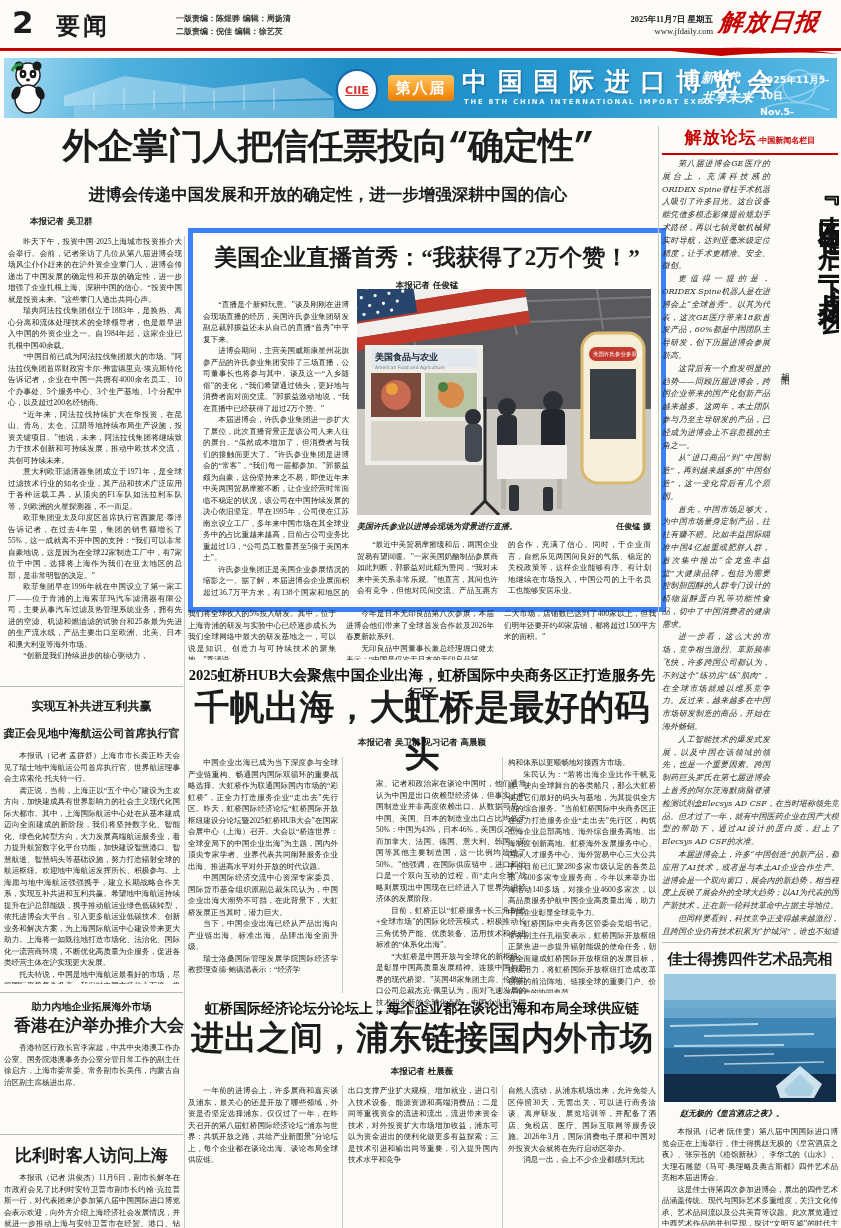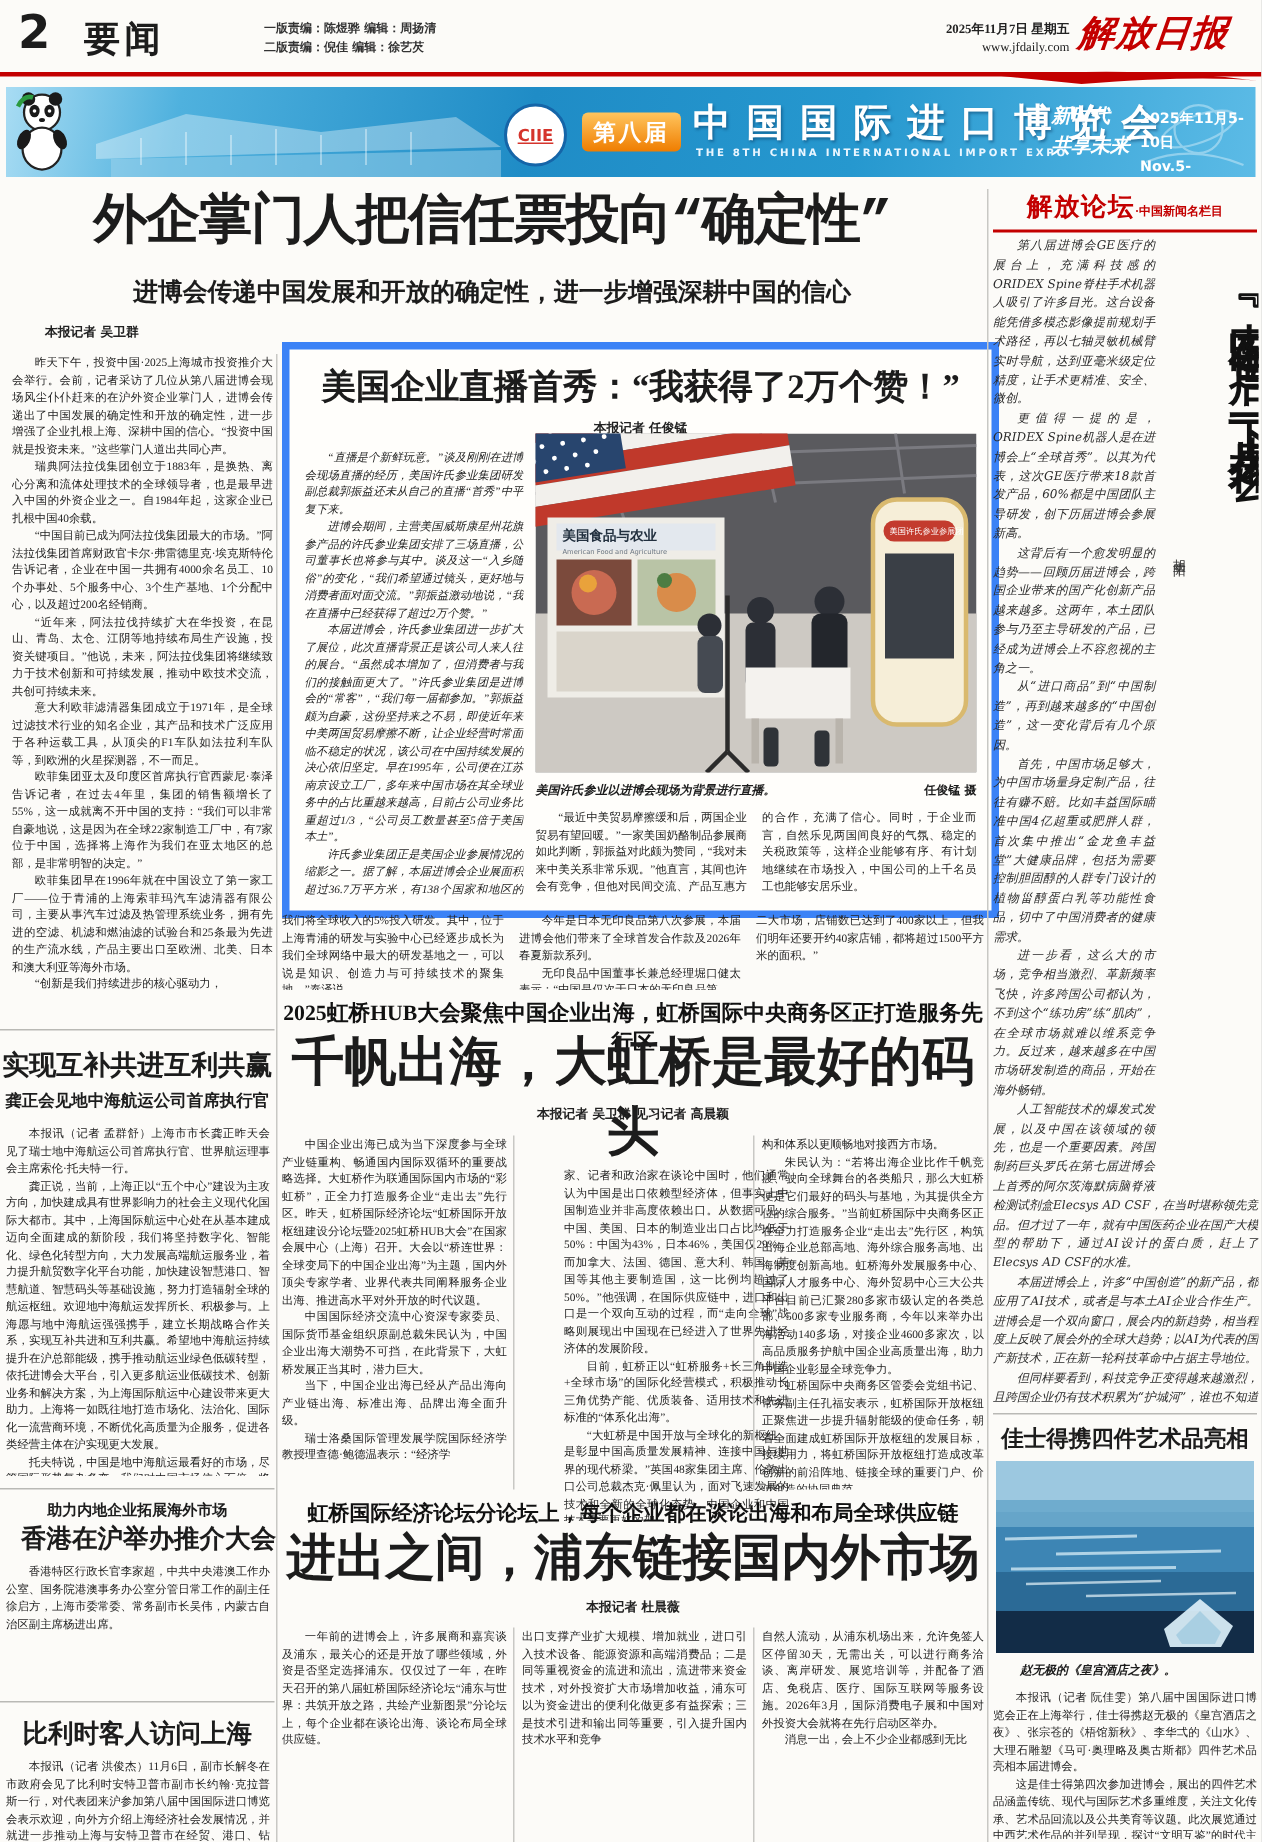--- a/index.html
+++ b/index.html
@@ -101,21 +101,21 @@
     <p>“近年来，阿法拉伐持续扩大在华投资，在昆山、青岛、太仓、江阴等地持续布局生产设施，投资关键项目。”他说，未来，阿法拉伐集团将继续致力于技术创新和可持续发展，推动中欧技术交流，共创可持续未来。</p>
     <p>意大利欧菲滤清器集团成立于1971年，是全球过滤技术行业的知名企业，其产品和技术广泛应用于各种运载工具，从顶尖的F1车队如法拉利车队等，到欧洲的火星探测器，不一而足。</p>
     <p>欧菲集团亚太及印度区首席执行官西蒙尼·泰泽告诉记者，在过去4年里，集团的销售额增长了55%，这一成就离不开中国的支持：“我们可以非常自豪地说，这是因为在全球22家制造工厂中，有7家位于中国，选择将上海作为我们在亚太地区的总部，是非常明智的决定。”</p>
     <p>欧菲集团早在1996年就在中国设立了第一家工厂——位于青浦的上海索菲玛汽车滤清器有限公司，主要从事汽车过滤及热管理系统业务，拥有先进的空滤、机滤和燃油滤的试验台和25条最为先进的生产流水线，产品主要出口至欧洲、北美、日本和澳大利亚等海外市场。</p>
     <p>“创新是我们持续进步的核心驱动力，</p>
   </div>
 
   <div class="abs" style="left:188px;top:228px;width:468px;height:374px;border:5px solid #3b82f6;background:#fffefb;">
     <div class="ctr" style="position:absolute;left:0;top:9px;width:100%;font-size:23px;font-weight:bold;">美国企业直播首秀：“我获得了2万个赞！”</div>
     <div class="ctr byline hei" style="position:absolute;left:0;top:47px;width:100%;">本报记者 任俊锰</div>
-    <div class="t" style="position:absolute;left:10px;top:66px;width:146px;height:300px;font-style:italic;">
+    <div class="t" style="position:absolute;left:10px;top:66px;width:146px;height:300px;">
       <p>“直播是个新鲜玩意。”谈及刚刚在进博会现场直播的经历，美国许氏参业集团研发副总裁郭振益还未从自己的直播“首秀”中平复下来。</p>
       <p>进博会期间，主营美国威斯康星州花旗参产品的许氏参业集团安排了三场直播，公司董事长也将参与其中。谈及这一“入乡随俗”的变化，“我们希望通过镜头，更好地与消费者面对面交流。”郭振益激动地说，“我在直播中已经获得了超过2万个赞。”</p>
       <p>本届进博会，许氏参业集团进一步扩大了展位，此次直播背景正是该公司人来人往的展台。“虽然成本增加了，但消费者与我们的接触面更大了。”许氏参业集团是进博会的“常客”，“我们每一届都参加。”郭振益颇为自豪，这份坚持来之不易，即使近年来中美两国贸易摩擦不断，让企业经营时常面临不稳定的状况，该公司在中国持续发展的决心依旧坚定。早在1995年，公司便在江苏南京设立工厂，多年来中国市场在其全球业务中的占比重越来越高，目前占公司业务比重超过1/3，“公司员工数量甚至5倍于美国本土”。</p>
       <p>许氏参业集团正是美国企业参展情况的缩影之一。据了解，本届进博会企业展面积超过36.7万平方米，有138个国家和地区的4108家企业参展，其中美国企业参展面积连续7年保持第一。</p>
     </div>
     <svg style="position:absolute;left:164px;top:56px;" width="294" height="226" viewBox="0 0 294 226">
       <rect width="294" height="226" fill="#5a5a5e"></rect>
       <g stroke="#7a7a80" stroke-width="2">
           <line x1="0" y1="18" x2="294" y2="8"></line>
           <line x1="0" y1="40" x2="294" y2="28"></line>
@@ -238,21 +238,21 @@
     <p class="noind">出口支撑产业扩大规模、增加就业，进口引入技术设备、能源资源和高端消费品；二是同等重视资金的流进和流出，流进带来资金技术，对外投资扩大市场增加收益，浦东可以为资金进出的便利化做更多有益探索；三是技术引进和输出同等重要，引入提升国内技术水平和竞争</p>
   </div>
   <div class="abs t" style="left:508px;top:1085px;width:148px;height:143px;">
     <p class="noind">自然人流动，从浦东机场出来，允许免签人区停留30天，无需出关，可以进行商务洽谈、离岸研发、展览培训等，并配备了酒店、免税店、医疗、国际互联网等服务设施。2026年3月，国际消费电子展和中国对外投资大会就将在先行启动区举办。</p>
     <p>消息一出，会上不少企业都感到无比</p>
   </div>
   <div class="vline" style="left:342px;top:1085px;height:143px;"></div>
   <div class="vline" style="left:502px;top:1085px;height:143px;"></div>
 
   <div class="hline" style="left:0;top:686px;width:183px;"></div>
-  <div class="abs ctr hei" style="left:0;top:698px;width:183px;font-size:18px;font-weight:900;">实现互补共进互利共赢</div>
+  <div class="abs ctr hei" style="left:0;top:698px;width:183px;font-size:12px;font-weight:900;">实现互补共进互利共赢</div>
   <div class="abs ctr hei" style="left:0;top:726px;width:183px;font-size:11px;font-weight:bold;">龚正会见地中海航运公司首席执行官</div>
   <div class="abs t" style="left:4px;top:750px;width:176px;height:234px;">
     <p>本报讯（记者 孟群舒）上海市市长龚正昨天会见了瑞士地中海航运公司首席执行官、世界航运理事会主席索伦·托夫特一行。</p>
     <p>龚正说，当前，上海正以“五个中心”建设为主攻方向，加快建成具有世界影响力的社会主义现代化国际大都市。其中，上海国际航运中心处在从基本建成迈向全面建成的新阶段，我们将坚持数字化、智能化、绿色化转型方向，大力发展高端航运服务业，着力提升航贸数字化平台功能，加快建设智慧港口、智慧航道、智慧码头等基础设施，努力打造辐射全球的航运枢纽。欢迎地中海航运发挥所长、积极参与。上海愿与地中海航运强强携手，建立长期战略合作关系，实现互补共进和互利共赢。希望地中海航运持续提升在沪总部能级，携手推动航运业绿色低碳转型，依托进博会大平台，引入更多航运业低碳技术、创新业务和解决方案，为上海国际航运中心建设带来更大助力。上海将一如既往地打造市场化、法治化、国际化一流营商环境，不断优化高质量为企服务，促进各类经营主体在沪实现更大发展。</p>
     <p>托夫特说，中国是地中海航运最看好的市场，尽管国际形势复杂多变，我们对中国市场信心百倍，将继续“重仓”中国，进一步加强在华投资，打造新的基础设施，订购新的集装箱船舶，并积极发展航空货运等新业务。我们愿与上海携手，参与上海亚太航空货运中心建设等重大项目，长期合作，共赢未来。</p>
   </div>
 
   <div class="hline" style="left:0;top:992px;width:183px;"></div>
   <div class="abs ctr hei" style="left:0;top:1000px;width:183px;font-size:10px;font-weight:bold;">助力内地企业拓展海外市场</div>
   <div class="abs ctr hei" style="left:0;top:1014px;width:198px;font-size:17px;font-weight:900;">香港在沪举办推介大会</div>

